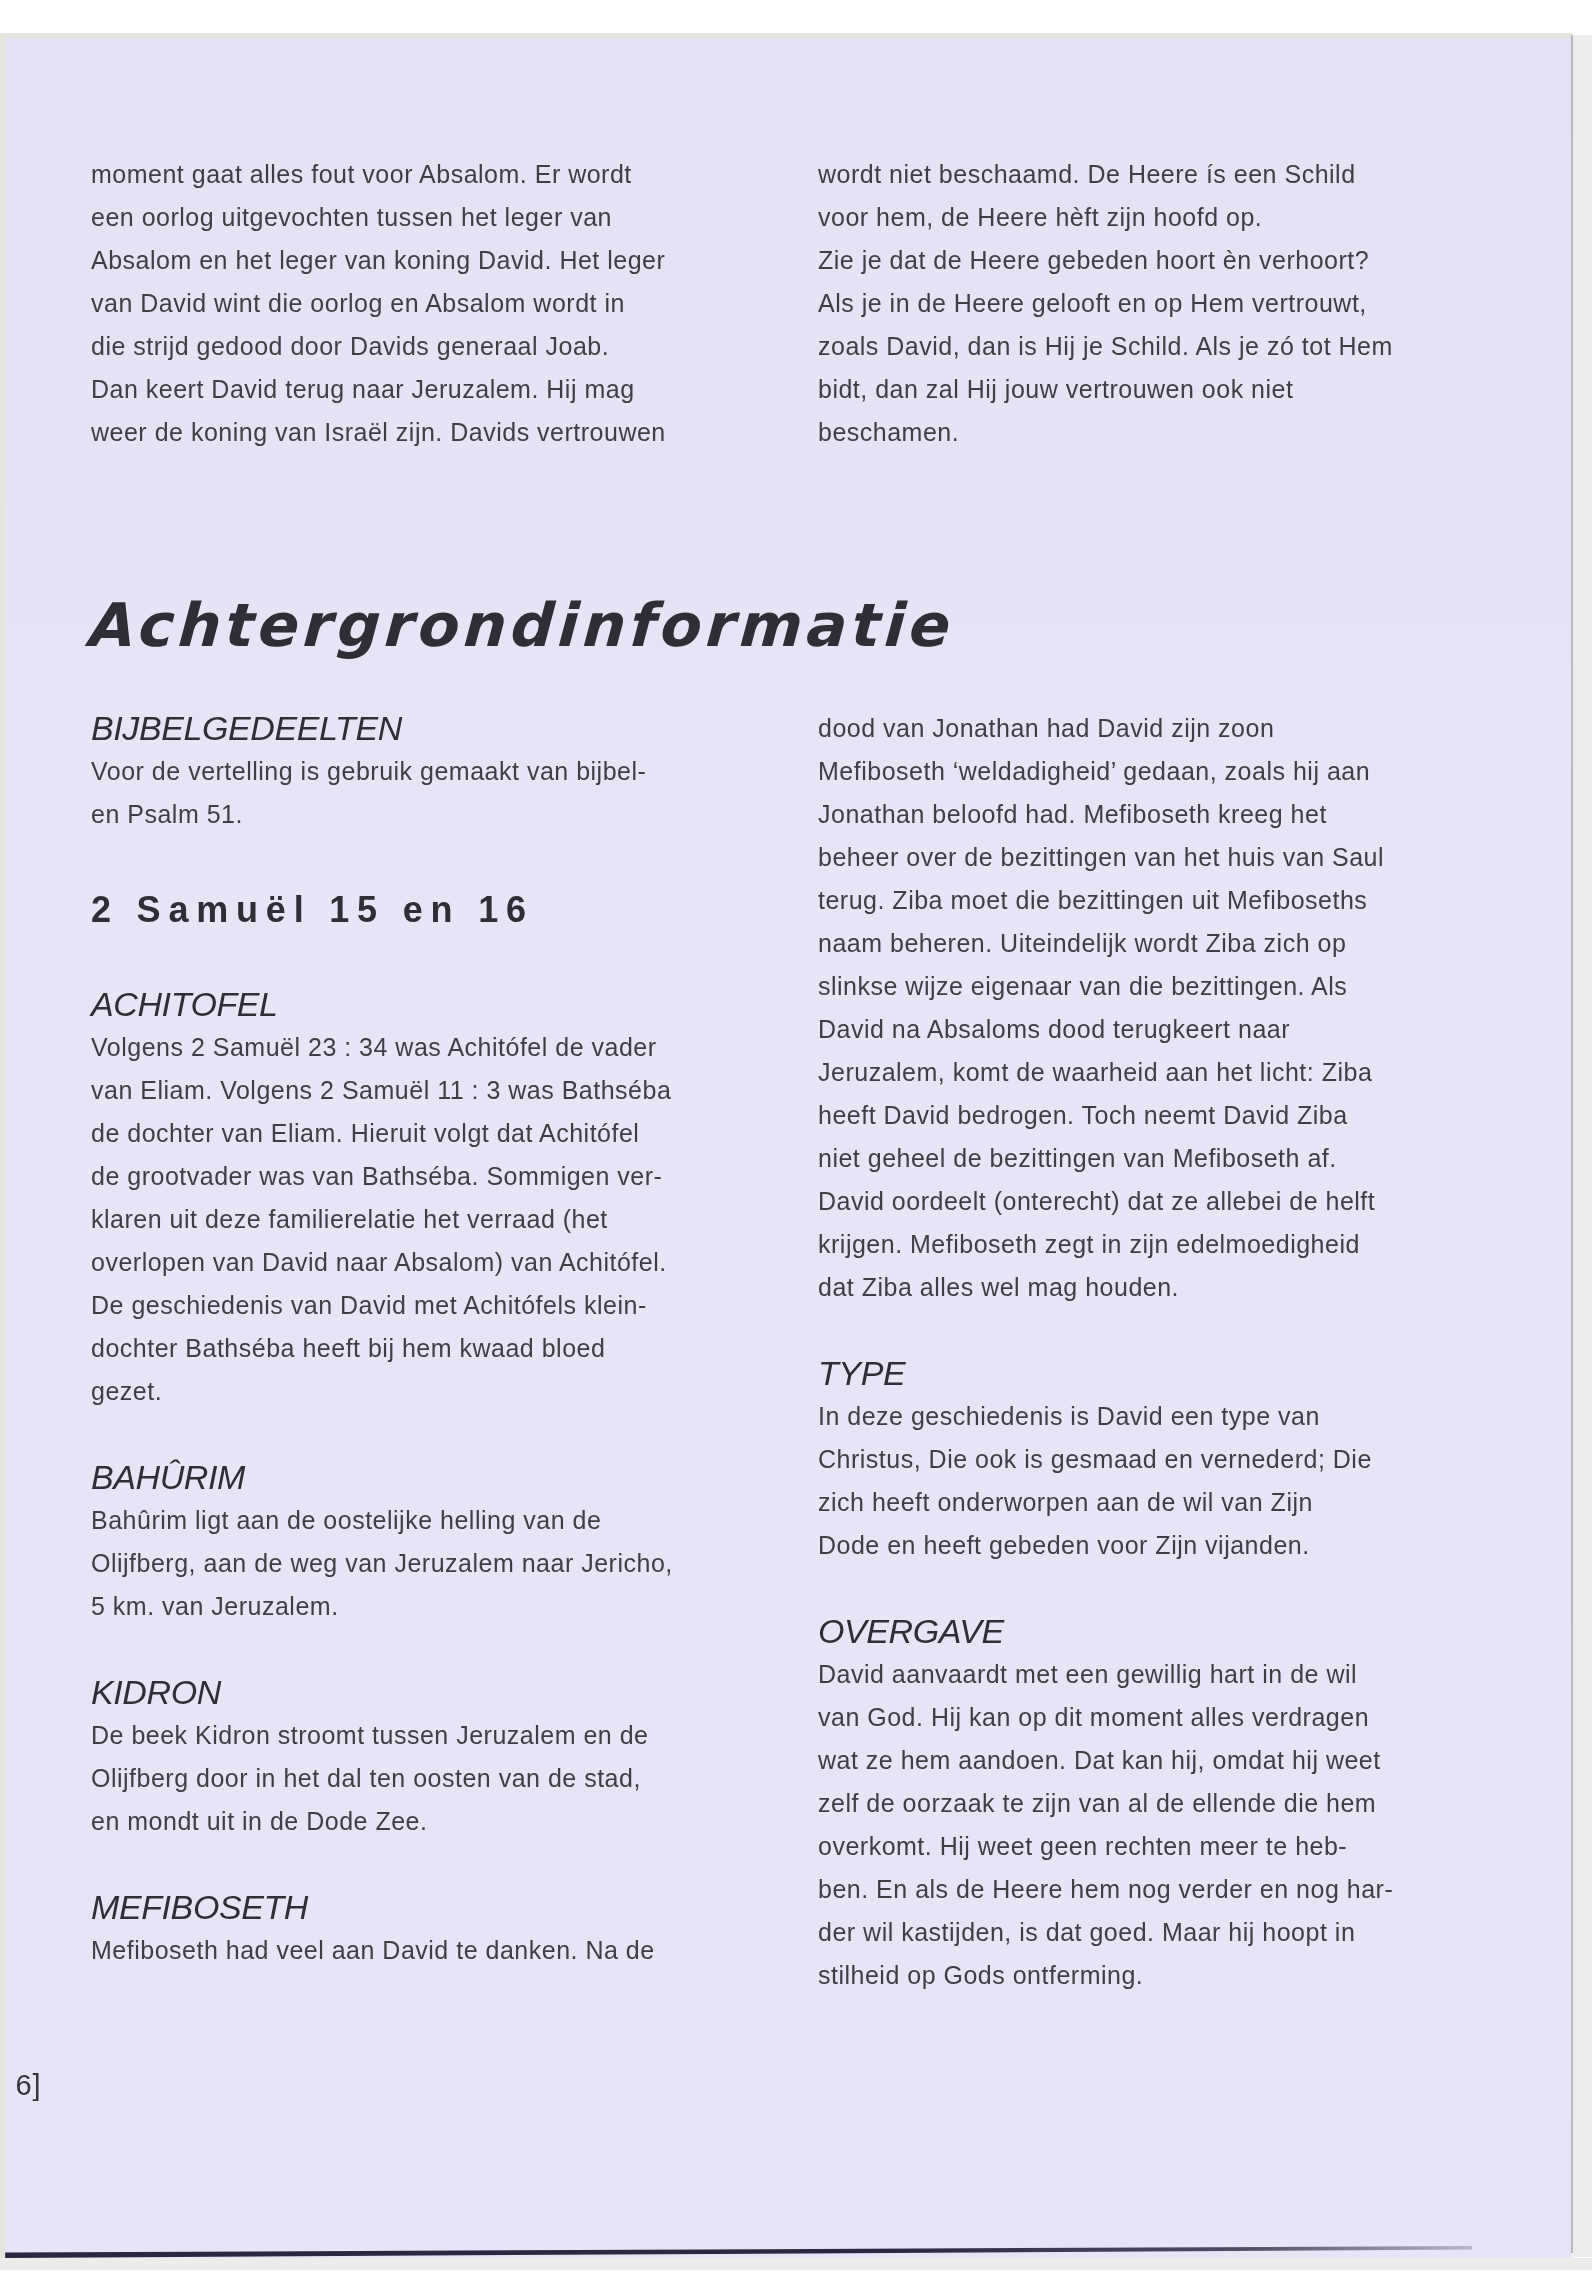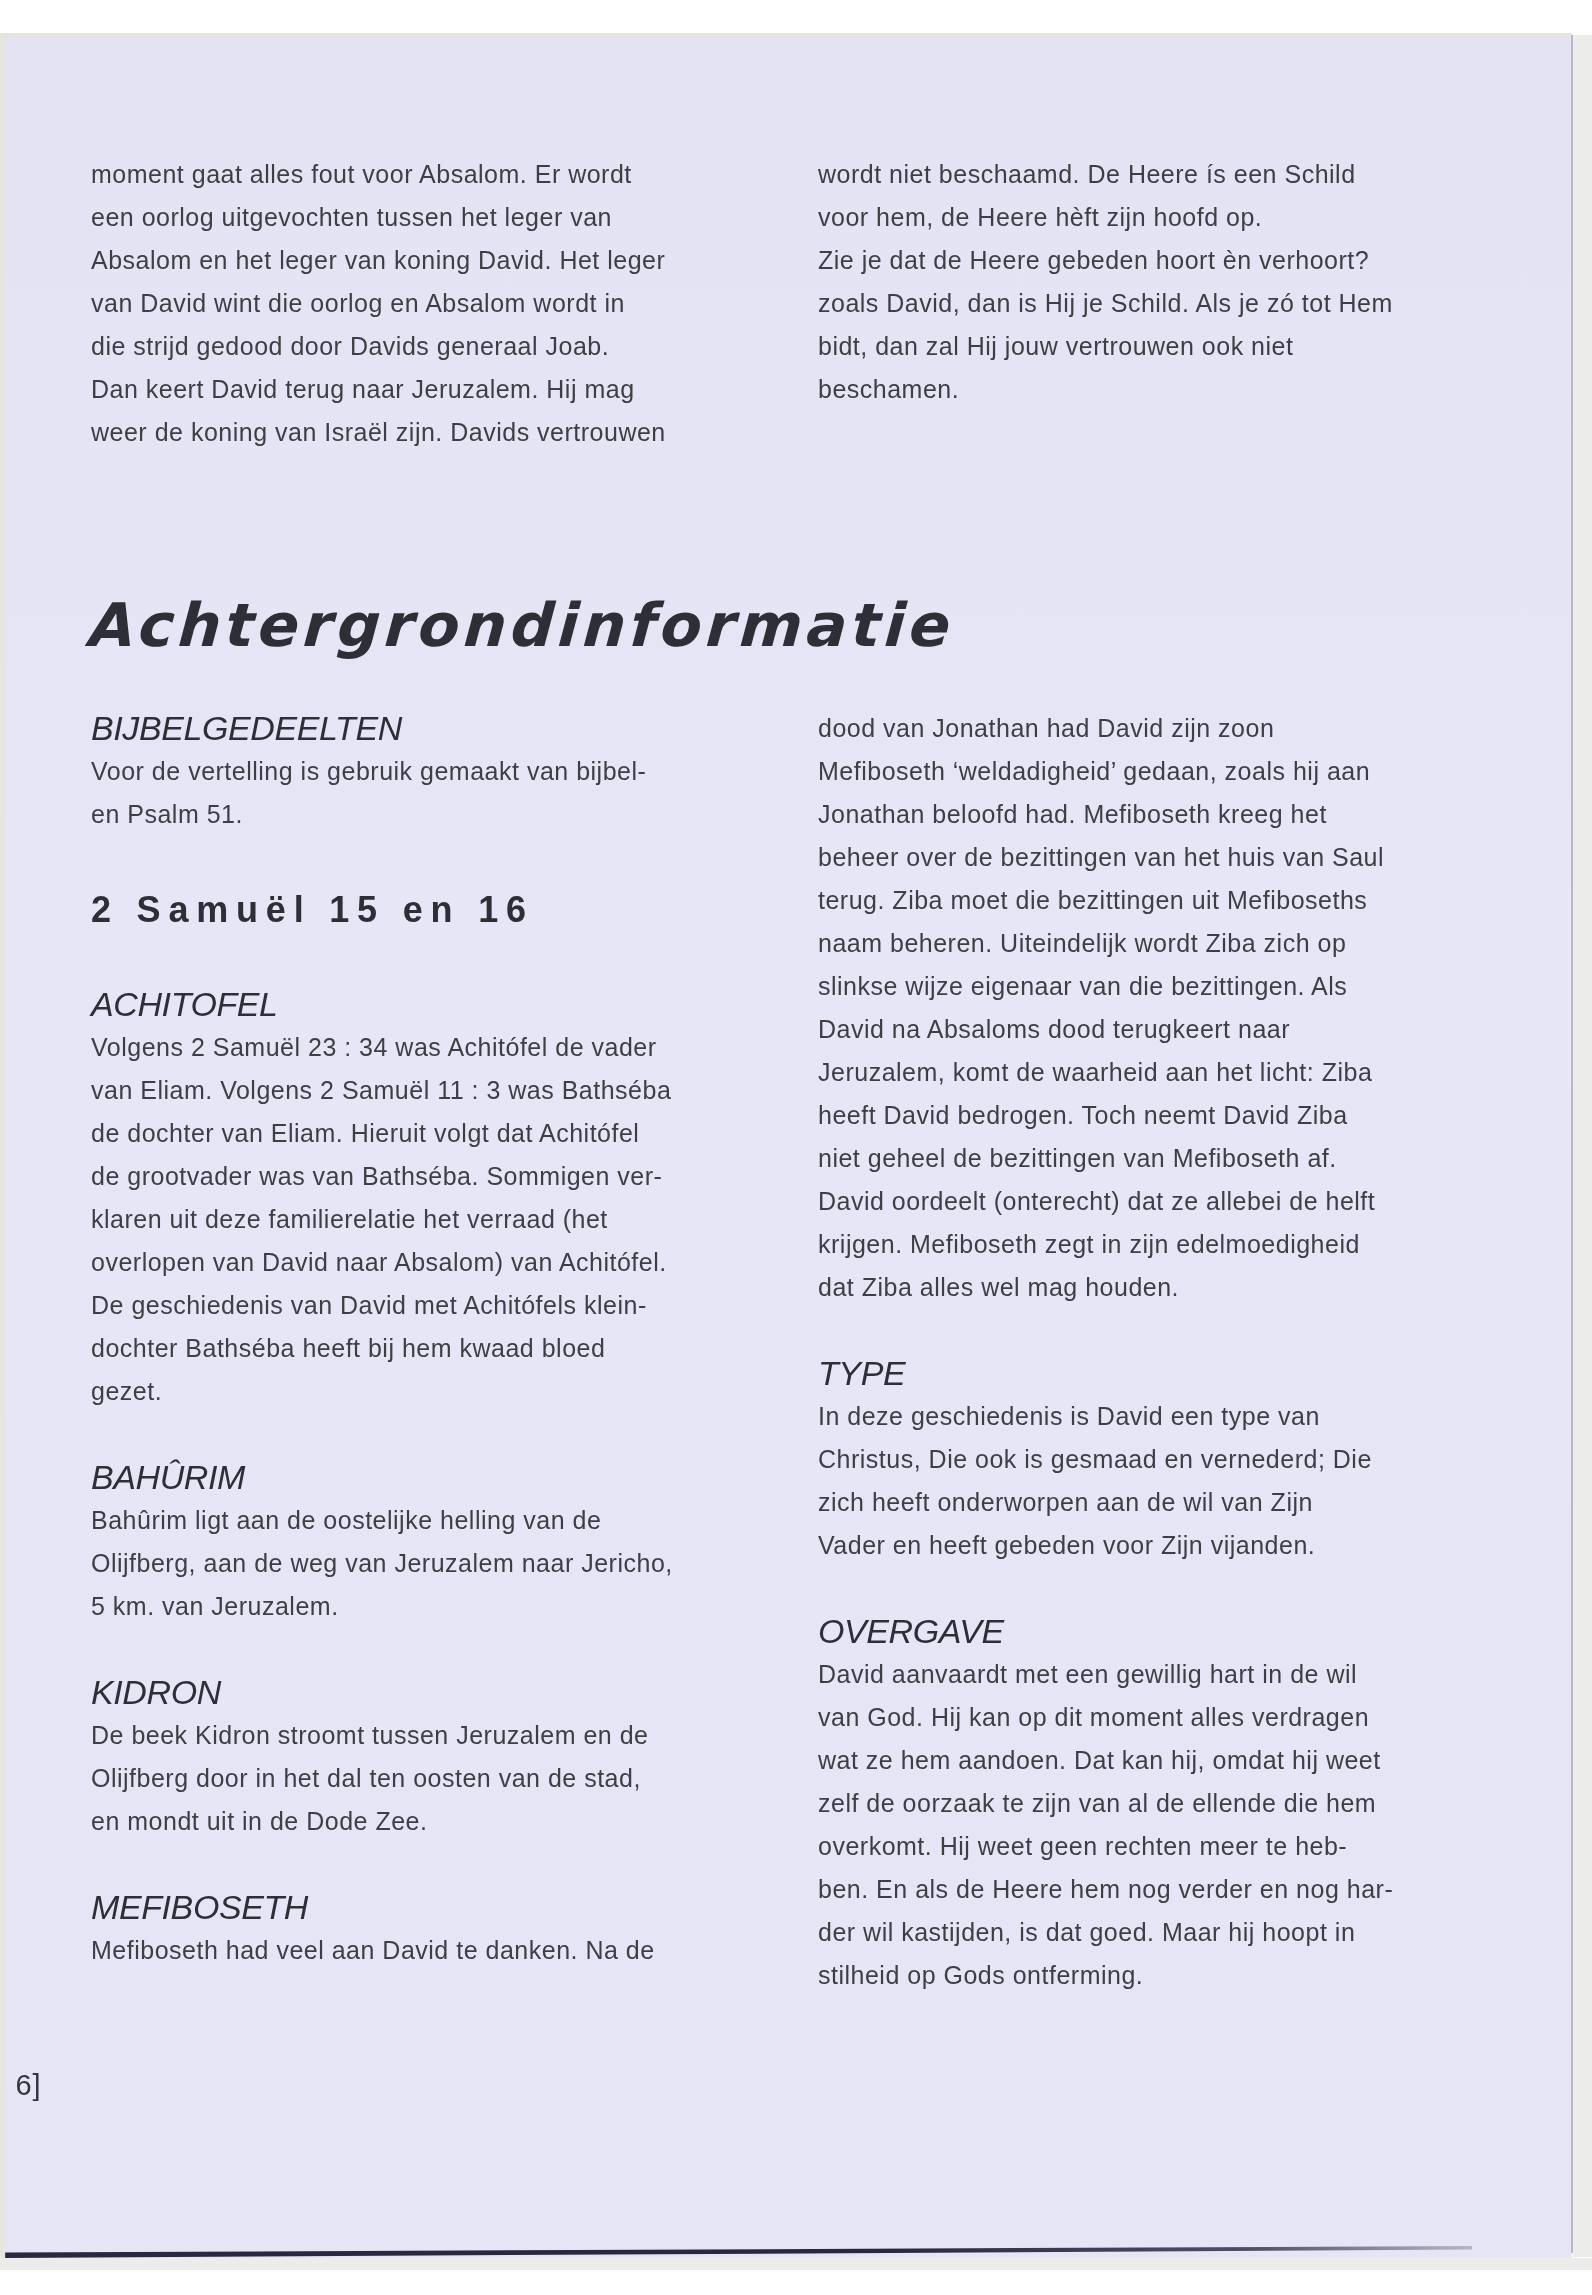--- a/index.html
+++ b/index.html
@@ -142,20 +142,21 @@
   <span class="line">van David wint die oorlog en Absalom wordt in</span>
   <span class="line">die strijd gedood door Davids generaal Joab.</span>
   <span class="line">Dan keert David terug naar Jeruzalem. Hij mag</span>
   <span class="line">weer de koning van Israël zijn. Davids vertrouwen</span>
 </div>
 
 <div class="col top-right">
   <span class="line">wordt niet beschaamd. De Heere ís een Schild</span>
   <span class="line">voor hem, de Heere hèft zijn hoofd op.</span>
   <span class="line">Zie je dat de Heere gebeden hoort èn verhoort?</span>
+  <span class="line">Als je in de Heere gelooft en op Hem vertrouwt,</span>
   <span class="line">zoals David, dan is Hij je Schild. Als je zó tot Hem</span>
   <span class="line">bidt, dan zal Hij jouw vertrouwen ook niet</span>
   <span class="line">beschamen.</span>
 </div>
 
 <div class="main-heading">Achtergrondinformatie</div>
 
 <div class="col left-col">
   <span class="sub-heading">BIJBELGEDEELTEN</span>
   <span class="line">Voor de vertelling is gebruik gemaakt van bijbel-</span>
@@ -201,21 +202,21 @@
   <span class="line">heeft David bedrogen. Toch neemt David Ziba</span>
   <span class="line">niet geheel de bezittingen van Mefiboseth af.</span>
   <span class="line">David oordeelt (onterecht) dat ze allebei de helft</span>
   <span class="line">krijgen. Mefiboseth zegt in zijn edelmoedigheid</span>
   <span class="line">dat Ziba alles wel mag houden.</span>
   <span class="gap"></span>
   <span class="sub-heading">TYPE</span>
   <span class="line">In deze geschiedenis is David een type van</span>
   <span class="line">Christus, Die ook is gesmaad en vernederd; Die</span>
   <span class="line">zich heeft onderworpen aan de wil van Zijn</span>
-  <span class="line">Vader en heeft gebeden voor Zijn vijanden.</span>
+  <span class="line">Dode en heeft gebeden voor Zijn vijanden.</span>
   <span class="gap"></span>
   <span class="sub-heading">OVERGAVE</span>
   <span class="line">David aanvaardt met een gewillig hart in de wil</span>
   <span class="line">van God. Hij kan op dit moment alles verdragen</span>
   <span class="line">wat ze hem aandoen. Dat kan hij, omdat hij weet</span>
   <span class="line">zelf de oorzaak te zijn van al de ellende die hem</span>
   <span class="line">overkomt. Hij weet geen rechten meer te heb-</span>
   <span class="line">ben. En als de Heere hem nog verder en nog har-</span>
   <span class="line">der wil kastijden, is dat goed. Maar hij hoopt in</span>
   <span class="line">stilheid op Gods ontferming.</span>

